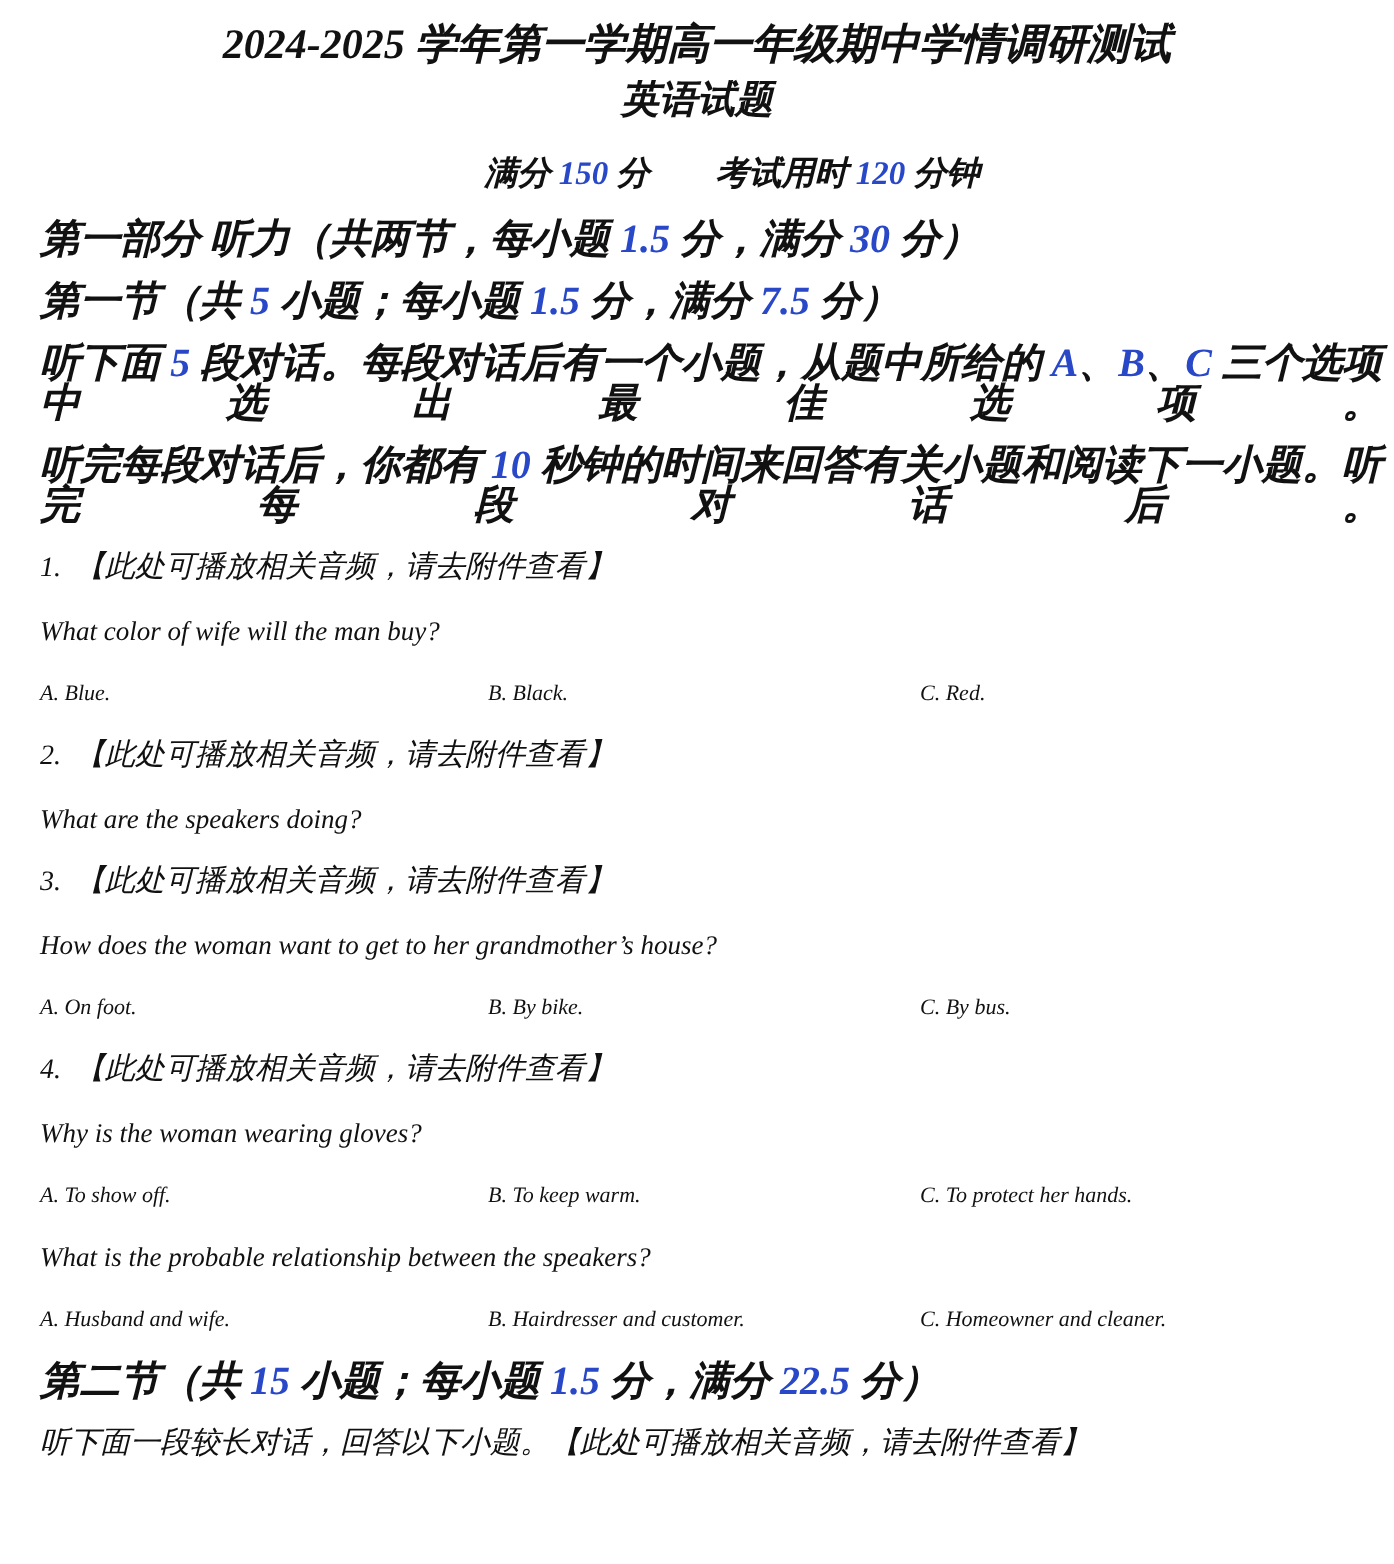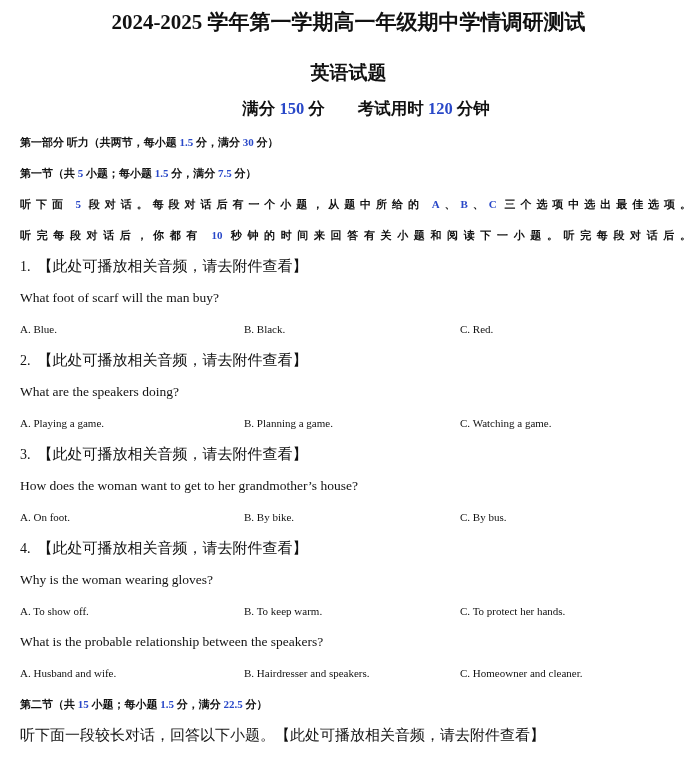--- a/index.html
+++ b/index.html
@@ -1,27 +1,27 @@
 <!DOCTYPE html>
 <html style="--text: #111111; --blue: #2948c8; --bg: #ffffff;"><head>
 <meta charset="utf-8">
 <style>
   :root { --text:#111111; --blue:#2948c8; --bg:#ffffff; }
   html,body { margin:0; padding:0; }
   .doc {
     width:697px; height:782px; background:var(--bg); color:var(--text);
     font-family:"Liberation Serif","DejaVu Serif",serif;
-    overflow:hidden; box-sizing:border-box;
+    overflow:hidden; box-sizing:border-box;font-style:italic;
   }
   .title   { padding-top:9px;  text-align:center; font-weight:700; font-size:21px;   line-height:26px; }
-  .subtitle{ margin-top:26px;  text-align:center; font-weight:700; font-size:19px;   line-height:24px; }
+  .subtitle{ margin-top:4px;  text-align:center; font-weight:700; font-size:19px;   line-height:24px; }
   .info    { margin-top:13px;  text-align:center; font-weight:700; font-size:16.5px; line-height:22px;padding-left:35px; }
   .body    { margin-top:12px; }
   .row     { line-height:20px; margin:0 0 11px 20px; }
-  .bold-cn { font-weight:700; font-size:11px; white-space:nowrap; }
+  .bold-cn { font-weight:700; font-size:20px; white-space:nowrap; }
   .para    { white-space:normal; margin-right:6px; text-align:justify; text-align-last:justify; }
   .audio-line { font-size:15px; }
   .q-num   { display:inline-block; font-size:14px; margin-right:7px; }
   .q-text  { font-size:13.5px; }
   .opts    { position:relative; height:20px; }
   .opt     { position:absolute; top:0; font-size:11px; white-space:nowrap; }
   .opt-a { left:0; } .opt-b { left:224px; } .opt-c { left:440px; }
   .blue  { color:var(--blue); }
 </style>
 </head>
@@ -37,38 +37,33 @@
 
     <div class="row bold-cn"><span>第一部分 听力（共两节，每小题 </span><span class="blue">1.5</span><span> 分，满分 </span><span class="blue">30</span><span> 分）</span></div>
     <div class="row bold-cn"><span>第一节（共 </span><span class="blue">5</span><span> 小题；每小题 </span><span class="blue">1.5</span><span> 分，满分 </span><span class="blue">7.5</span><span> 分）</span></div>
     <div class="row bold-cn para"><span>听下面 </span><span class="blue">5</span><span> 段对话。每段对话后有一个小题，从题中所给的 </span><span class="blue">A</span><span>、</span><span class="blue">B</span><span>、</span><span class="blue">C</span><span> 三个选项中选出最佳选项。</span></div>
     <div class="row bold-cn para"><span>听完每段对话后，你都有 </span><span class="blue">10</span><span> 秒钟的时间来回答有关小题和阅读下一小题。听完每段对话后。</span></div>
 
     <div class="q-block">
       <div class="row audio-line">
         <span class="q-num">1.</span><span class="q-audio">【此处可播放相关音频，请去附件查看】</span>
       </div>
-      <div class="row q-text">What foot of scarf will the man buy?</div>
+      <div class="row q-text">What color of wife will the man buy?</div>
       <div class="row opts">
         <span class="opt opt-a">A. Blue.</span>
         <span class="opt opt-b">B. Black.</span>
         <span class="opt opt-c">C. Red.</span>
       </div>
     </div>
 
     <div class="q-block">
       <div class="row audio-line">
         <span class="q-num">2.</span><span class="q-audio">【此处可播放相关音频，请去附件查看】</span>
       </div>
       <div class="row q-text">What are the speakers doing?</div>
-      <div class="row opts">
-        <span class="opt opt-a">A. Playing a game.</span>
-        <span class="opt opt-b">B. Planning a game.</span>
-        <span class="opt opt-c">C. Watching a game.</span>
-      </div>
     </div>
 
     <div class="q-block">
       <div class="row audio-line">
         <span class="q-num">3.</span><span class="q-audio">【此处可播放相关音频，请去附件查看】</span>
       </div>
       <div class="row q-text">How does the woman want to get to her grandmother’s house?</div>
       <div class="row opts">
         <span class="opt opt-a">A. On foot.</span>
         <span class="opt opt-b">B. By bike.</span>
@@ -85,21 +80,21 @@
         <span class="opt opt-a">A. To show off.</span>
         <span class="opt opt-b">B. To keep warm.</span>
         <span class="opt opt-c">C. To protect her hands.</span>
       </div>
     </div>
 
     <div class="q-block">
       <div class="row q-text">What is the probable relationship between the speakers?</div>
       <div class="row opts">
         <span class="opt opt-a">A. Husband and wife.</span>
-        <span class="opt opt-b">B. Hairdresser and speakers.</span>
+        <span class="opt opt-b">B. Hairdresser and customer.</span>
         <span class="opt opt-c">C. Homeowner and cleaner.</span>
       </div>
     </div>
 
     <div class="row bold-cn"><span>第二节（共 </span><span class="blue">15</span><span> 小题；每小题 </span><span class="blue">1.5</span><span> 分，满分 </span><span class="blue">22.5</span><span> 分）</span></div>
     <div class="row audio-line">听下面一段较长对话，回答以下小题。【此处可播放相关音频，请去附件查看】</div>
 
   </div>
 </div>
 

